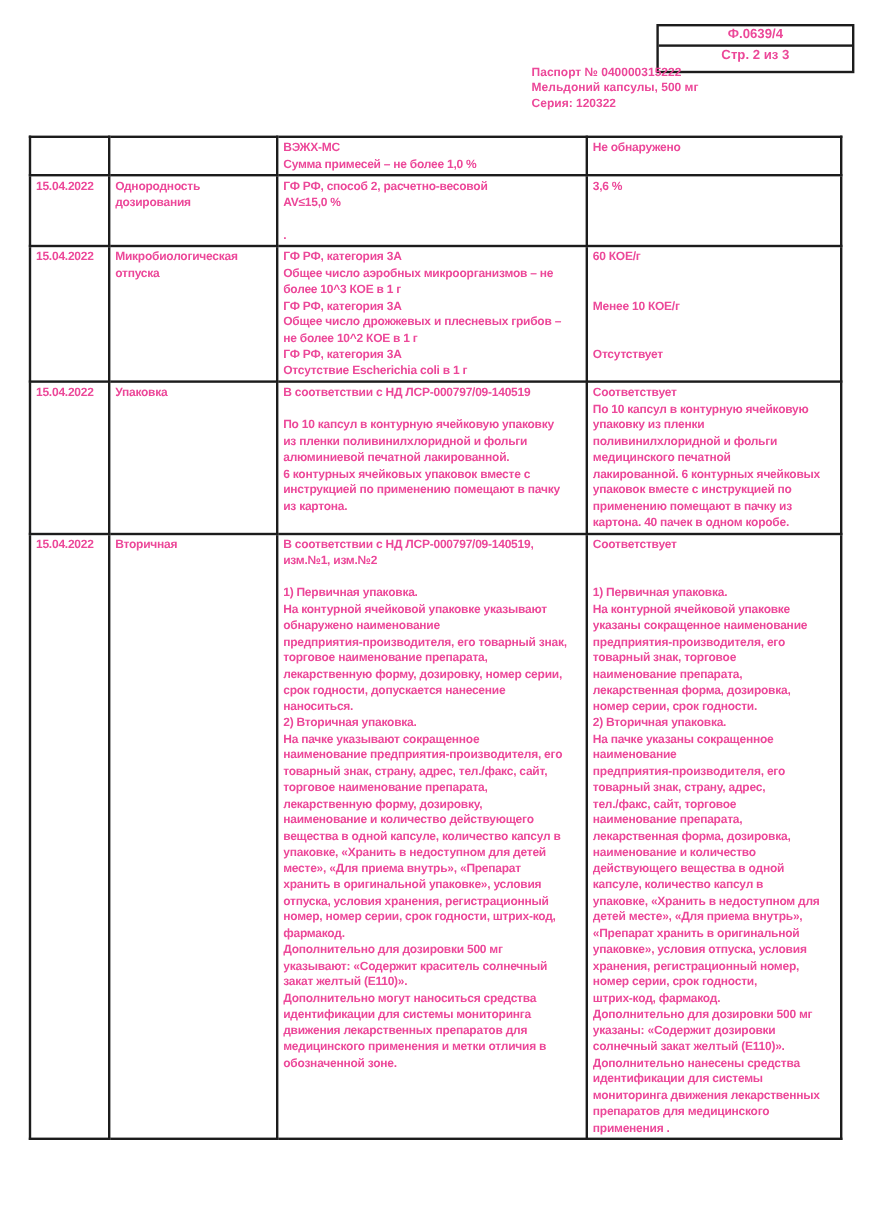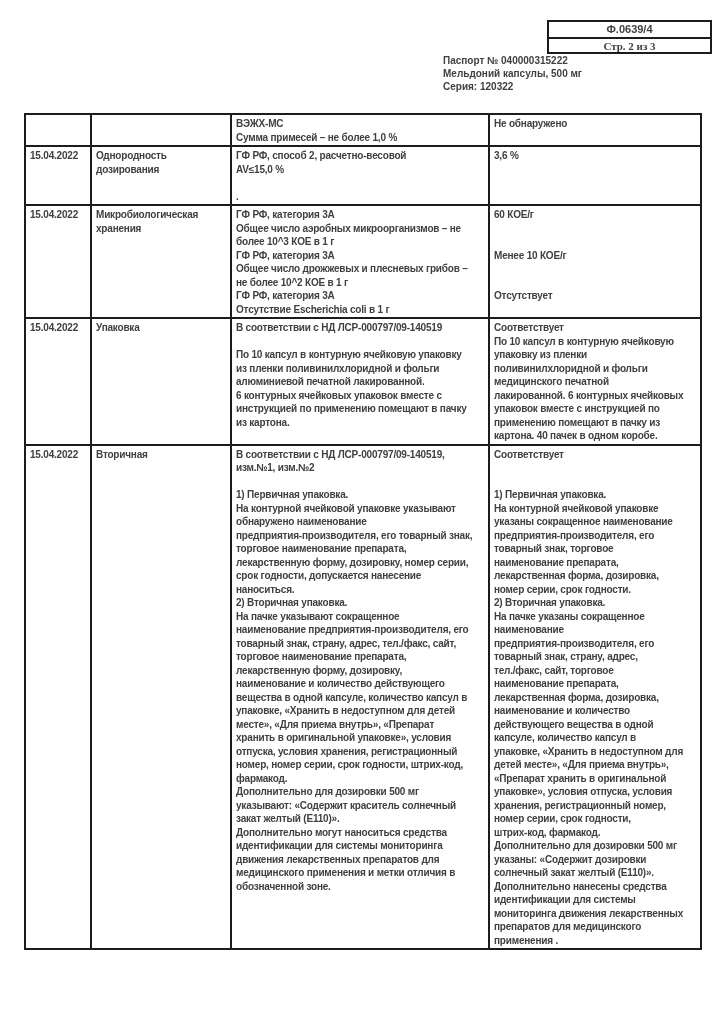--- a/index.html
+++ b/index.html
@@ -2,35 +2,35 @@
 <html><head>
 <meta charset="utf-8">
 <style>
   * { margin:0; padding:0; box-sizing:border-box; }
   html, body { background:#ffffff; }
   .sheet {
     position:relative;
     width:724px; height:1024px;
     background:#ffffff;
     font-family:"Liberation Sans", sans-serif;
-    color:#404040;
+    color:#ec4899;
     overflow:hidden;
   }
   .form-box {
     position:absolute; left:547px; top:20px; width:165px;
     border:2px solid #1c1c1c;
     background:#fff;
   }
   .form-box-cell {
     height:15px; line-height:14px;
     text-align:center;
     font-size:11px; font-weight:bold;
     white-space:nowrap; overflow:hidden;
   }
-  .form-box-cell.bottom { border-top:2px solid #1c1c1c; height:15px;font-family:Liberation Serif, serif; }
+  .form-box-cell.bottom { border-top:2px solid #1c1c1c; height:22px; }
   .meta { position:absolute; left:443px; top:54px; }
   .meta-line {
     font-size:10px; font-weight:bold; line-height:13px;
     white-space:nowrap;
   }
   table.results {
     position:absolute; left:24px; top:113px;
     width:676px;
     border-collapse:collapse;
     table-layout:fixed;
@@ -104,21 +104,21 @@
           <td>
             <div class="ln">3,6 %</div>
           </td>
         </tr>
         <tr>
           <td>
             <div class="ln">15.04.2022</div>
           </td>
           <td>
             <div class="ln">Микробиологическая</div>
-            <div class="ln">хранения</div>
+            <div class="ln">отпуска</div>
           </td>
           <td>
             <div class="ln">ГФ РФ, категория 3А</div>
             <div class="ln">Общее число аэробных микроорганизмов – не</div>
             <div class="ln">более 10^3 КОЕ в 1 г</div>
             <div class="ln">ГФ РФ, категория 3А</div>
             <div class="ln">Общее число дрожжевых и плесневых грибов –</div>
             <div class="ln">не более 10^2 КОЕ в 1 г</div>
             <div class="ln">ГФ РФ, категория 3А</div>
             <div class="ln">Отсутствие Escherichia coli в 1 г</div>

